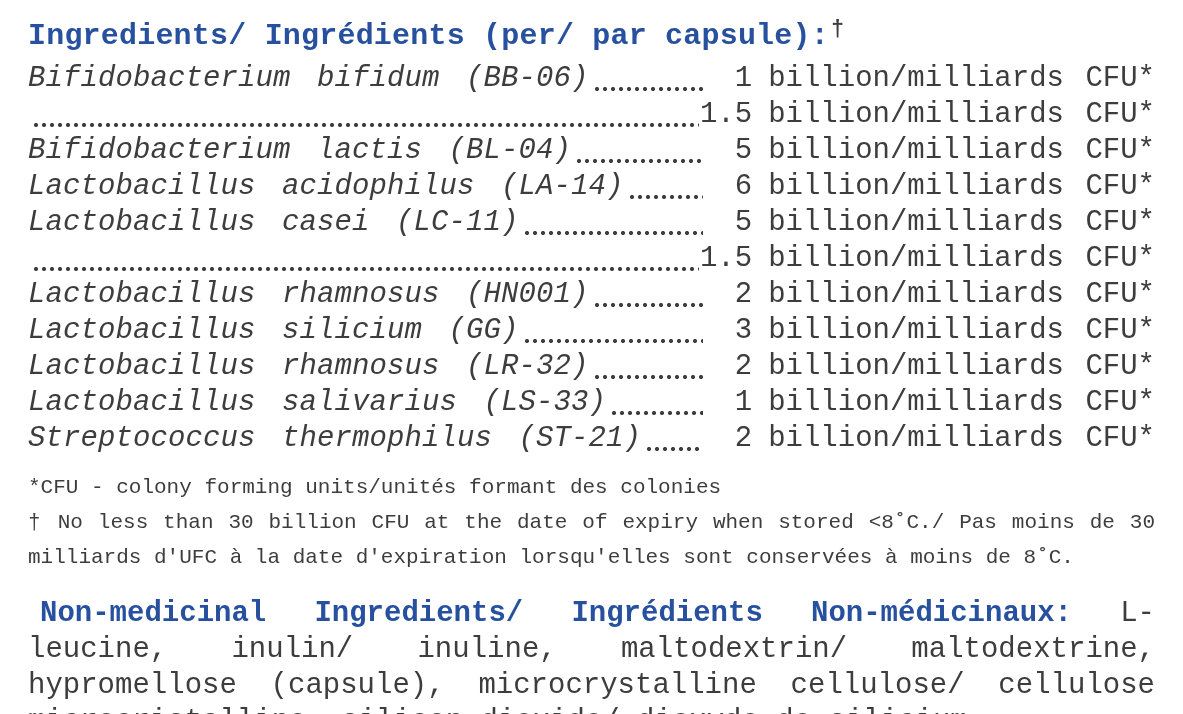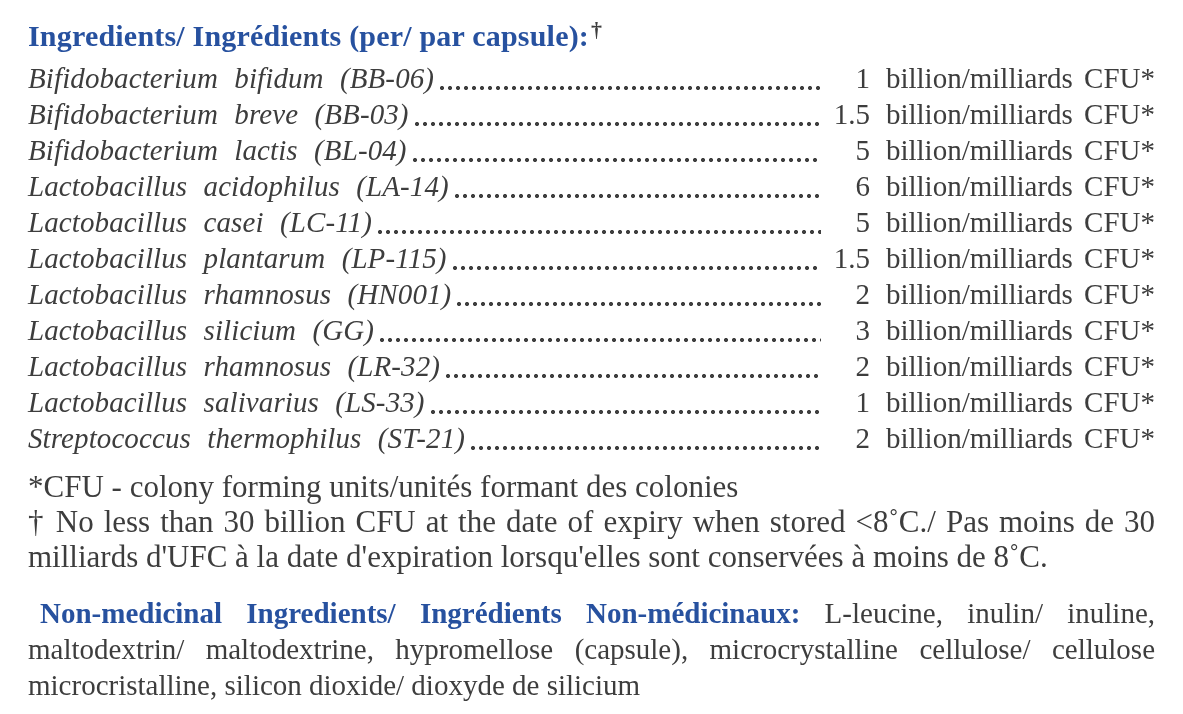--- a/index.html
+++ b/index.html
@@ -8,21 +8,21 @@
     background: #ffffff;
     width: 1183px;
     height: 714px;
     overflow: hidden;
   }
   .label-panel {
     box-sizing: border-box;
     width: 1183px;
     height: 570px;
     padding: 12px 28px 10px 28px;
-    font-family: Liberation Serif, serif;
+    font-family: Liberation Mono, monospace;
     color: #3d3d3d;
     background: #ffffff;
   }
   .title-line {
     font-size: 30px;
     font-weight: bold;
     color: #27519f;
     line-height: 35px;
     margin-bottom: 7px;
     letter-spacing: 0.2px;
@@ -60,21 +60,21 @@
   .ival {
     min-width: 48px;
     text-align: right;
   }
   .iunit {
     margin-left: 16px;
     word-spacing: 4px;
   }
   .footnotes {
     margin-top: 13px;
-    font-size: 31px;
+    font-size: 21px;
     line-height: 35px;
   }
   .footnote-cfu { }
   .footnote-dagger {
     text-align: justify;
   }
   .nonmed {
     margin-top: 21px;
     font-size: 29px;
     line-height: 36px;
@@ -96,21 +96,20 @@
   </div>
 
   <div class="ingredient-rows">
     <div class="row">
       <span class="iname">Bifidobacterium bifidum (BB-06)</span>
       <span class="leader"></span>
       <span class="ival">1</span>
       <span class="iunit">billion/milliards CFU*</span>
     </div>
     <div class="row">
-      <span class="iname">Bifidobacterium breve (BB-03)</span>
       <span class="leader"></span>
       <span class="ival">1.5</span>
       <span class="iunit">billion/milliards CFU*</span>
     </div>
     <div class="row">
       <span class="iname">Bifidobacterium lactis (BL-04)</span>
       <span class="leader"></span>
       <span class="ival">5</span>
       <span class="iunit">billion/milliards CFU*</span>
     </div>
@@ -120,21 +119,20 @@
       <span class="ival">6</span>
       <span class="iunit">billion/milliards CFU*</span>
     </div>
     <div class="row">
       <span class="iname">Lactobacillus casei (LC-11)</span>
       <span class="leader"></span>
       <span class="ival">5</span>
       <span class="iunit">billion/milliards CFU*</span>
     </div>
     <div class="row">
-      <span class="iname">Lactobacillus plantarum (LP-115)</span>
       <span class="leader"></span>
       <span class="ival">1.5</span>
       <span class="iunit">billion/milliards CFU*</span>
     </div>
     <div class="row">
       <span class="iname">Lactobacillus rhamnosus (HN001)</span>
       <span class="leader"></span>
       <span class="ival">2</span>
       <span class="iunit">billion/milliards CFU*</span>
     </div>

